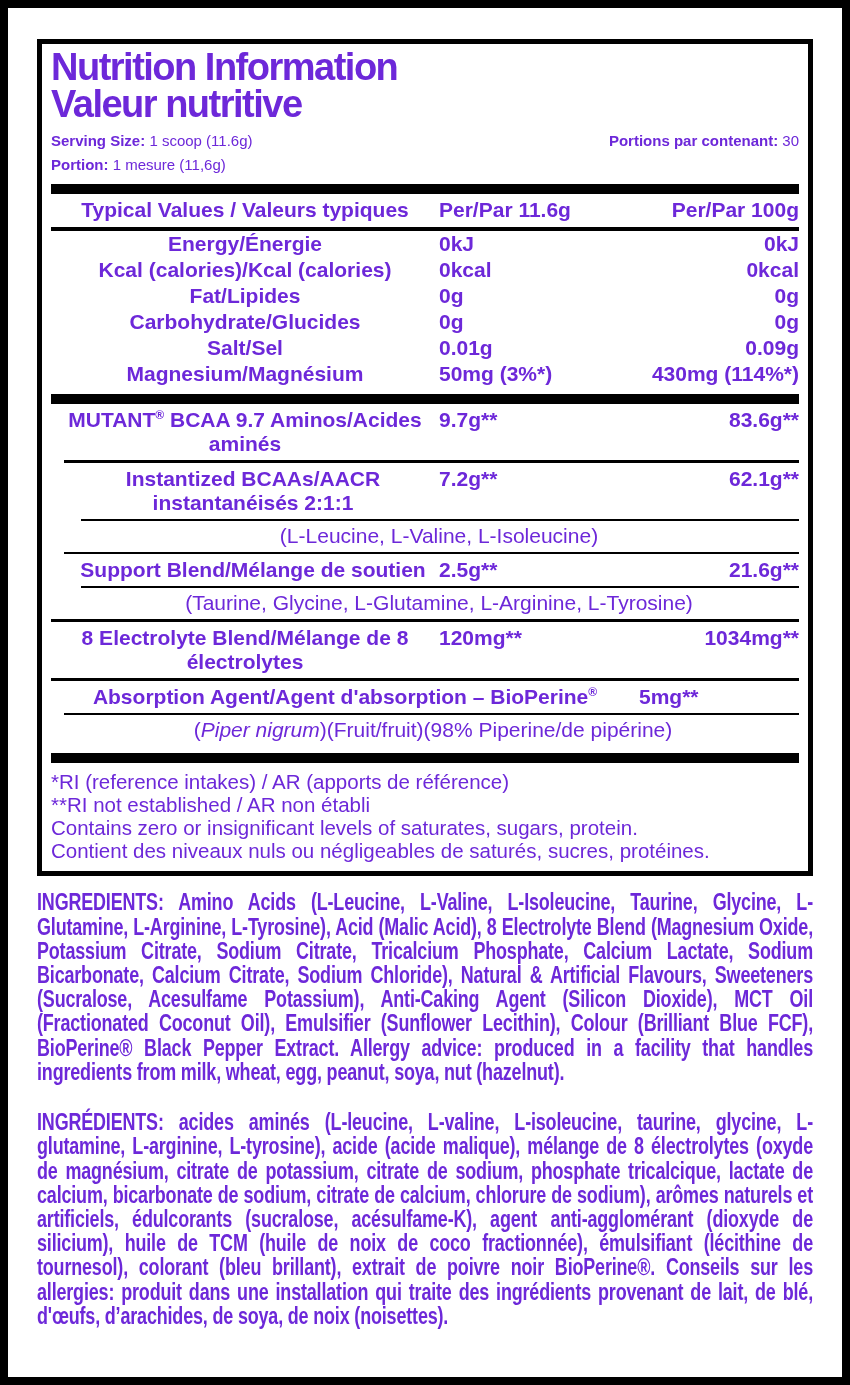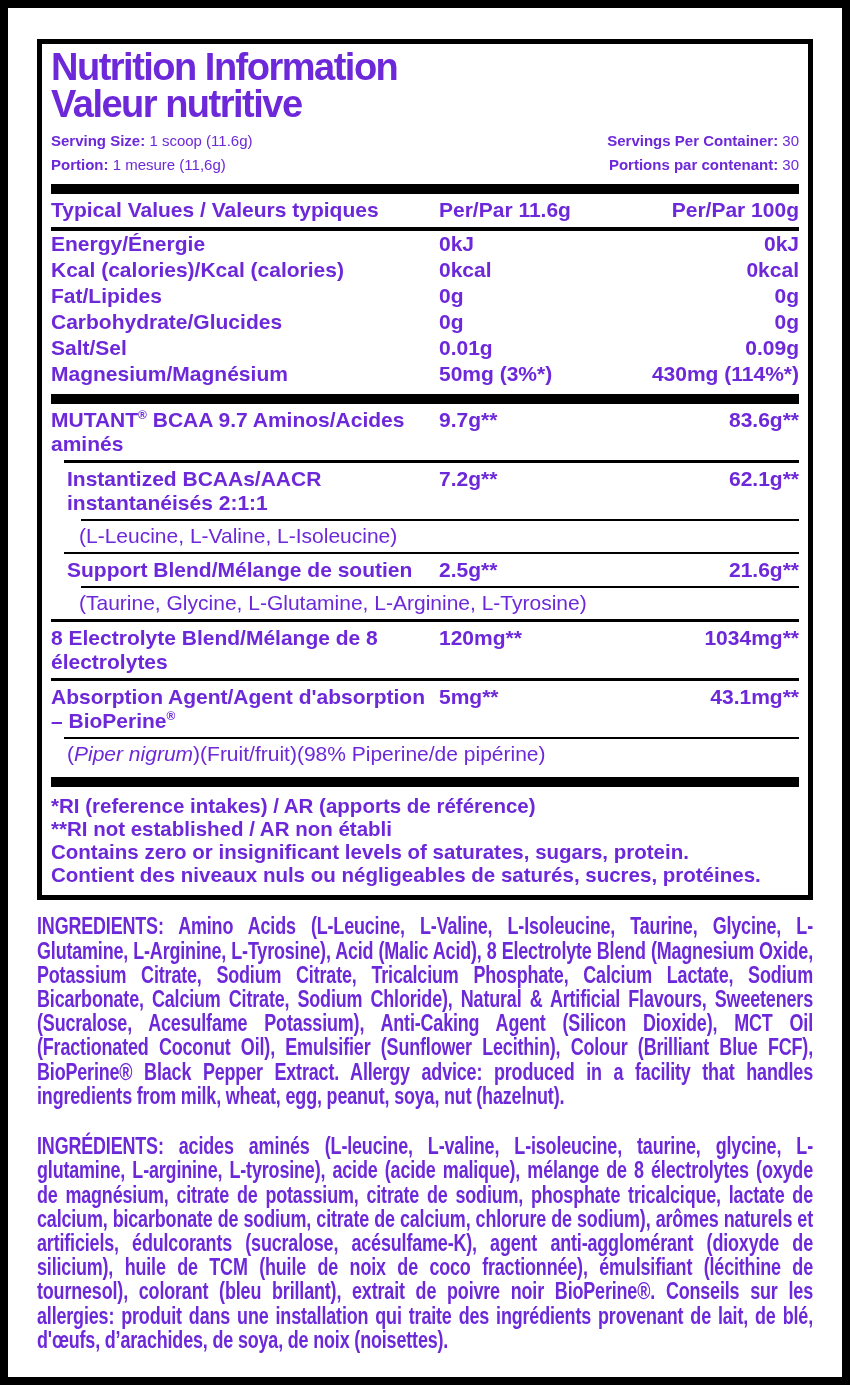--- a/index.html
+++ b/index.html
@@ -23,32 +23,32 @@
   .serving{display:flex;justify-content:space-between;margin-top:6px;font-size:15px;line-height:24px;}
   .serving .right-col{text-align:right;}
   .b{font-weight:bold;}
   .bar-thick{height:10px;background:#000;margin:7px 0 0 0;}
   .rule-med{border-top:4px solid #000;height:0;}
   .rule-thin{border-top:3px solid #000;height:0;}
   .rule-thin2{border-top:2px solid #000;height:0;}
   .ml1{margin-left:13px;}
   .ml2{margin-left:30px;}
   .row{display:flex;align-items:baseline;font-size:21px;line-height:24px;padding:1px 0 1px 0;}
-  .row .lab{flex:1;}
+  .row .lab{flex:1;text-align:center;}
   .row .v1{width:160px;text-align:left;white-space:nowrap;}
   .row .v2{width:200px;text-align:right;white-space:nowrap;}
   .row.head{padding:4px 0 5px 0;}
   .nutr .row{font-weight:bold;}
   .blend-row{font-weight:bold;padding:4px 0 4px 0;}
   .comp-row{font-weight:normal;padding:3px 0 4px 0;}
   .ind1{padding-left:16px;}
   .ind2{padding-left:28px;}
   .it{font-style:italic;}
   sup{font-size:12px;vertical-align:super;line-height:0;}
-  .footnotes{margin-top:7px;font-size:20.5px;line-height:23px;font-weight:bold;}
+  .footnotes{margin-top:7px;font-size:20.5px;line-height:23px;font-weight:normal;}
   
   .ing-wrap{margin:14px 29px 0 29px;width:776px;}
   .ing-wrap.second{margin-top:26px;}
   .cond{
     font-weight:bold;font-size:23px;line-height:24.2px;letter-spacing:-0.2px;
     text-align:justify;
     width:128.2%;
     transform:scaleX(0.78);transform-origin:0 0;
   }
 </style>
@@ -61,21 +61,20 @@
 
     <div class="title">Nutrition Information</div>
     <div class="title">Valeur nutritive</div>
 
     <div class="serving">
       <div class="left-col">
         <div><span class="b">Serving Size:</span> <span>1 scoop (11.6g)</span></div>
         <div><span class="b">Portion:</span> <span>1 mesure (11,6g)</span></div>
       </div>
       <div class="right-col">
-        <div><span class="b">Servings Per Container:</span> <span>30</span></div>
         <div><span class="b">Portions par contenant:</span> <span>30</span></div>
       </div>
     </div>
 
     <div class="bar-thick"></div>
 
     <div class="row head">
       <span class="lab b">Typical Values / Valeurs typiques</span>
       <span class="v1 b">Per/Par 11.6g</span>
       <span class="v2 b">Per/Par 100g</span>
@@ -152,21 +151,20 @@
     <div class="row blend-row">
       <span class="lab">8 Electrolyte Blend/Mélange de 8 électrolytes</span>
       <span class="v1">120mg**</span>
       <span class="v2">1034mg**</span>
     </div>
     <div class="rule-thin"></div>
 
     <div class="row blend-row">
       <span class="lab"><span>Absorption Agent/Agent d'absorption – BioPerine</span><sup>®</sup></span>
       <span class="v1">5mg**</span>
-      <span class="v2">43.1mg**</span>
     </div>
     <div class="rule-thin2 ml1"></div>
 
     <div class="row comp-row">
       <span class="lab ind1"><span>(</span><span class="it">Piper nigrum</span><span>)(Fruit/fruit)(98% Piperine/de pipérine)</span></span>
     </div>
 
     <div class="bar-thick"></div>
 
     <div class="footnotes">

